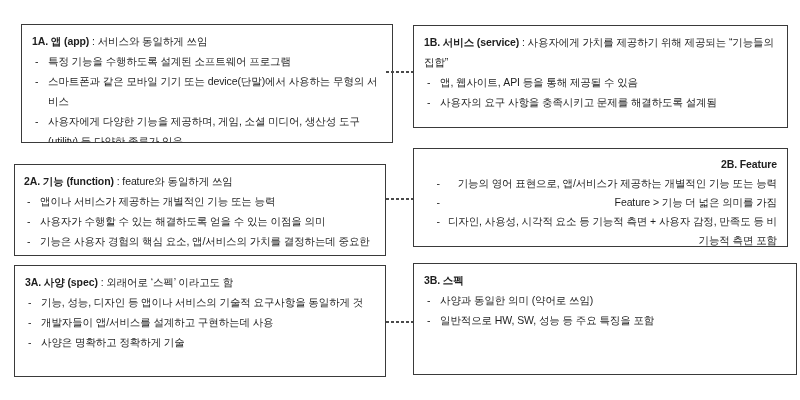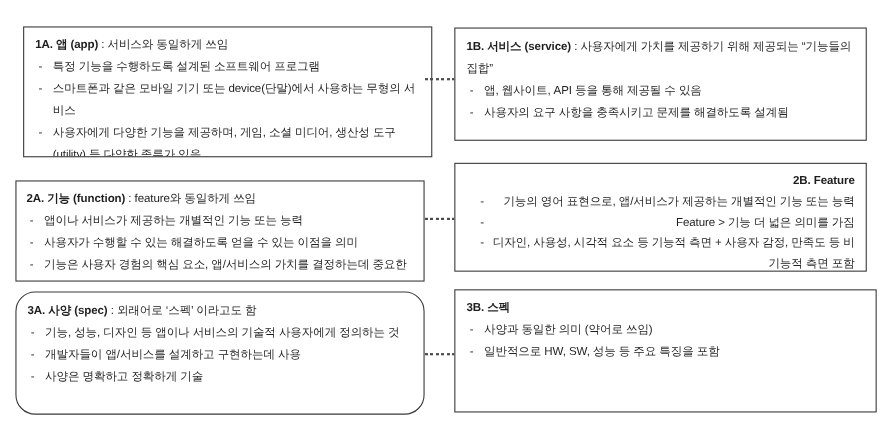--- a/index.html
+++ b/index.html
@@ -30,21 +30,21 @@
   .connector{
     position:absolute;
     height:2px;
     background-image:repeating-linear-gradient(to right,#4a4a4a 0 3px,transparent 3px 5px);
   }
   
   #card-1a{left:14px;top:24px;width:372px;height:119px;margin-left:7px;}
   #card-1b{left:413px;top:25px;width:375px;height:103px;}
   #card-2a{left:14px;top:164px;width:372px;height:92px;padding-left:9px;}
   #card-2b{left:413px;top:148px;width:375px;height:99px;line-height:19px;text-align:right;}
-  #card-3a{left:14px;top:265px;width:372px;height:112px;border-radius:18px;}
+  #card-3a{left:14px;top:265px;width:372px;height:112px;}
   #card-3b{left:413px;top:263px;width:384px;height:112px;}
   #conn-1{left:386px;top:71px;width:27px;}
   #conn-2{left:386px;top:198px;width:27px;}
   #conn-3{left:386px;top:321px;width:27px;}
 </style>
 </head>
 <body>
 
 <div class="card" id="card-1a">
   <div class="title"><span class="b">1A. 앱 (app)</span><span> : 서비스와 동일하게 쓰임</span></div>
@@ -103,21 +103,21 @@
   <div class="bullet">
       <span class="marker">-</span>
       <span class="btext">디자인, 사용성, 시각적 요소 등 기능적 측면 + 사용자 감정, 만족도 등 비기능적 측면 포함</span>
     </div>
 </div>
 
 <div class="card" id="card-3a">
   <div class="title"><span class="b">3A. 사양 (spec)</span><span> : 외래어로 ‘스펙’ 이라고도 함</span></div>
   <div class="bullet">
       <span class="marker">-</span>
-      <span class="btext">기능, 성능, 디자인 등 앱이나 서비스의 기술적 사용자에게 정의하는 것</span>
+      <span class="btext">기능, 성능, 디자인 등 앱이나 서비스의 기술적 요구사항을 동일하게 것</span>
     </div>
   <div class="bullet">
       <span class="marker">-</span>
       <span class="btext">개발자들이 앱/서비스를 설계하고 구현하는데 사용</span>
     </div>
   <div class="bullet">
       <span class="marker">-</span>
       <span class="btext">사양은 명확하고 정확하게 기술</span>
     </div>
 </div>

